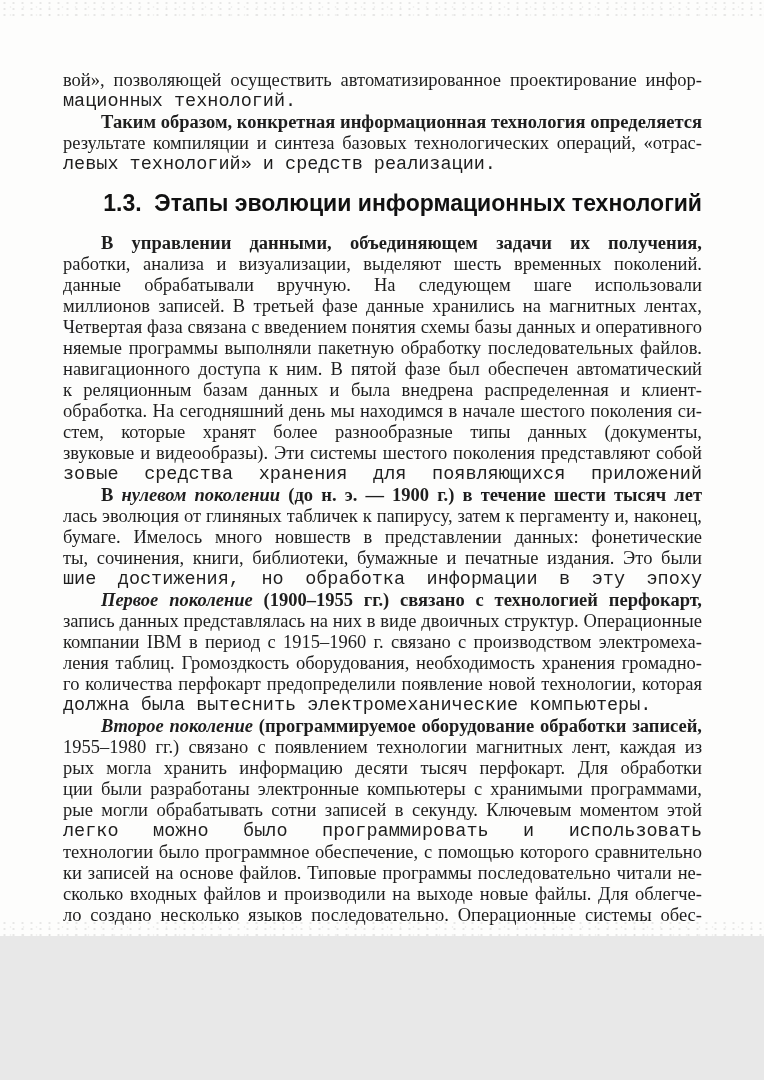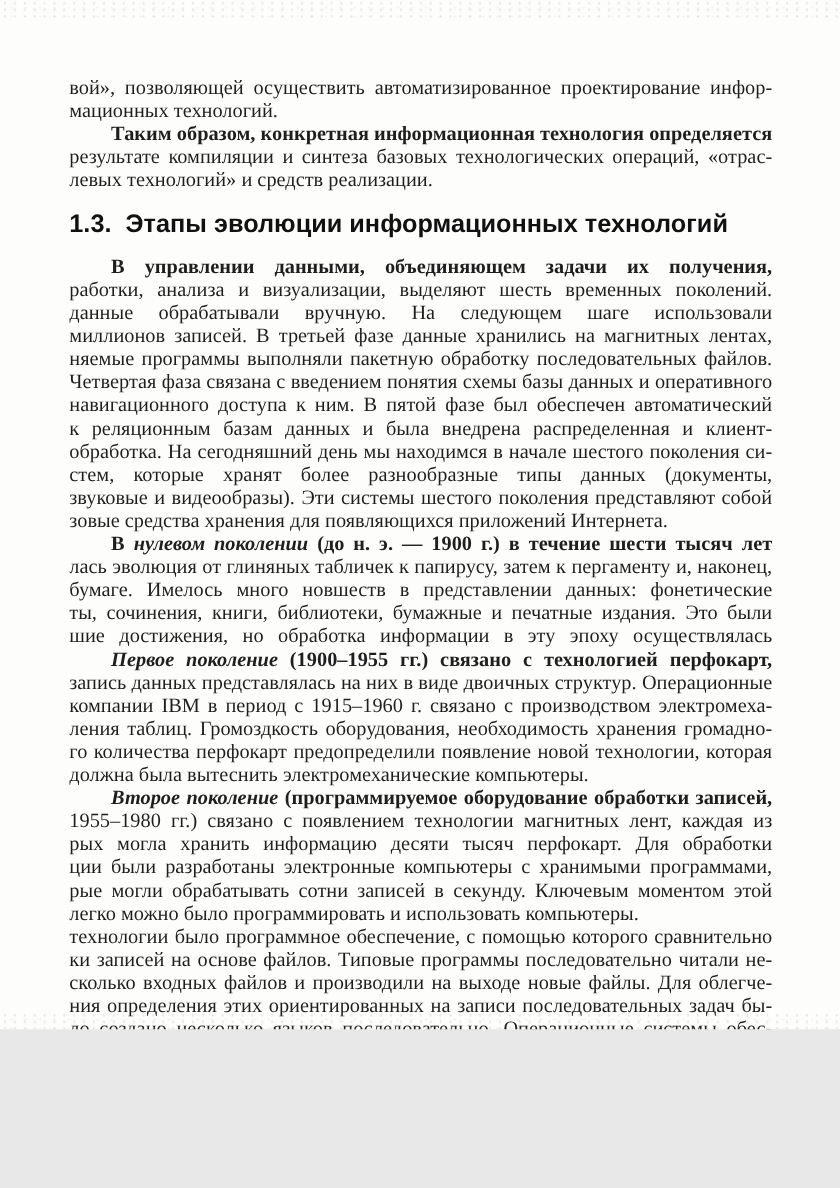--- a/index.html
+++ b/index.html
@@ -46,33 +46,34 @@
     height: 21px;
     line-height: 21px;
     font-size: 18.5px;
     overflow: hidden;
     text-align: justify;
     text-align-last: justify;
     text-justify: inter-word;
   }
   .line.lastline {
     text-align-last: left;
+    font-family: Liberation Mono, monospace;
   }
   .line.indent {
     padding-left: 38px;
     font-weight: bold;
   }
   .italic {
     font-style: italic;
   }
   .heading {
     margin: 14px 0 16px 0;
     height: 28px;
     line-height: 28px;
-    text-align: left;
+    text-align: right;
     font-family: "Liberation Sans", "DejaVu Sans", sans-serif;
     font-weight: bold;
     font-size: 23px;
     color: #111;
   }
   .footer {
     position: absolute;
     left: 0;
     top: 1012px;
     width: 764px;
@@ -95,22 +96,22 @@
         <div class="line indent"><span>Таким образом, конкретная информационная технология определяется в</span></div>
         <div class="line"><span>результате компиляции и синтеза базовых технологических операций, «отрас-</span></div>
         <div class="line lastline"><span>левых технологий» и средств реализации.</span></div>
       </div>
       <h2 class="heading">1.3.&nbsp; Этапы эволюции информационных технологий</h2>
       <div class="para">
         <div class="line indent"><span>В управлении данными, объединяющем задачи их получения, хранения, об-</span></div>
         <div class="line"><span>работки, анализа и визуализации, выделяют шесть временных поколений. Сначала</span></div>
         <div class="line"><span>данные обрабатывали вручную. На следующем шаге использовали оборудование с</span></div>
         <div class="line"><span>миллионов записей. В третьей фазе данные хранились на магнитных лентах, сохра-</span></div>
+        <div class="line"><span>Четвертая фаза связана с введением понятия схемы базы данных и оперативного</span></div>
         <div class="line"><span>няемые программы выполняли пакетную обработку последовательных файлов.</span></div>
-        <div class="line"><span>Четвертая фаза связана с введением понятия схемы базы данных и оперативного</span></div>
         <div class="line"><span>навигационного доступа к ним. В пятой фазе был обеспечен автоматический доступ</span></div>
         <div class="line"><span>к реляционным базам данных и была внедрена распределенная и клиент-серверная</span></div>
         <div class="line"><span>обработка. На сегодняшний день мы находимся в начале шестого поколения си-</span></div>
         <div class="line"><span>стем, которые хранят более разнообразные типы данных (документы, графические,</span></div>
         <div class="line"><span>звуковые и видеообразы). Эти системы шестого поколения представляют собой ба-</span></div>
         <div class="line lastline"><span>зовые средства хранения для появляющихся приложений Интернета.</span></div>
       </div>
       <div class="para">
         <div class="line indent"><span>В </span><span class="italic">нулевом поколении</span><span> (до н. э. — 1900 г.) в течение шести тысяч лет наблюда-</span></div>
         <div class="line"><span>лась эволюция от глиняных табличек к папирусу, затем к пергаменту и, наконец, к</span></div>
@@ -131,19 +132,18 @@
         <div class="line"><span>1955–1980 гг.) связано с появлением технологии магнитных лент, каждая из кото-</span></div>
         <div class="line"><span>рых могла хранить информацию десяти тысяч перфокарт. Для обработки информа-</span></div>
         <div class="line"><span>ции были разработаны электронные компьютеры с хранимыми программами, кото-</span></div>
         <div class="line"><span>рые могли обрабатывать сотни записей в секунду. Ключевым моментом этой новой</span></div>
         <div class="line lastline"><span>легко можно было программировать и использовать компьютеры.</span></div>
         <div class="line"><span>технологии было программное обеспечение, с помощью которого сравнительно</span></div>
       </div>
       <div class="para">
         <div class="line"><span>ки записей на основе файлов. Типовые программы последовательно читали не-</span></div>
         <div class="line"><span>сколько входных файлов и производили на выходе новые файлы. Для облегче-</span></div>
-        <div class="line"><span>ния определения этих ориентированных на записи последовательных задач бы-</span></div>
         <div class="line"><span>ло создано несколько языков последовательно. Операционные системы обес-</span></div>
       </div>
     </div>
   <div class="footer">9</div>
   <div class="scan-noise bottom"></div>
 </div>
 
 </body></html>

